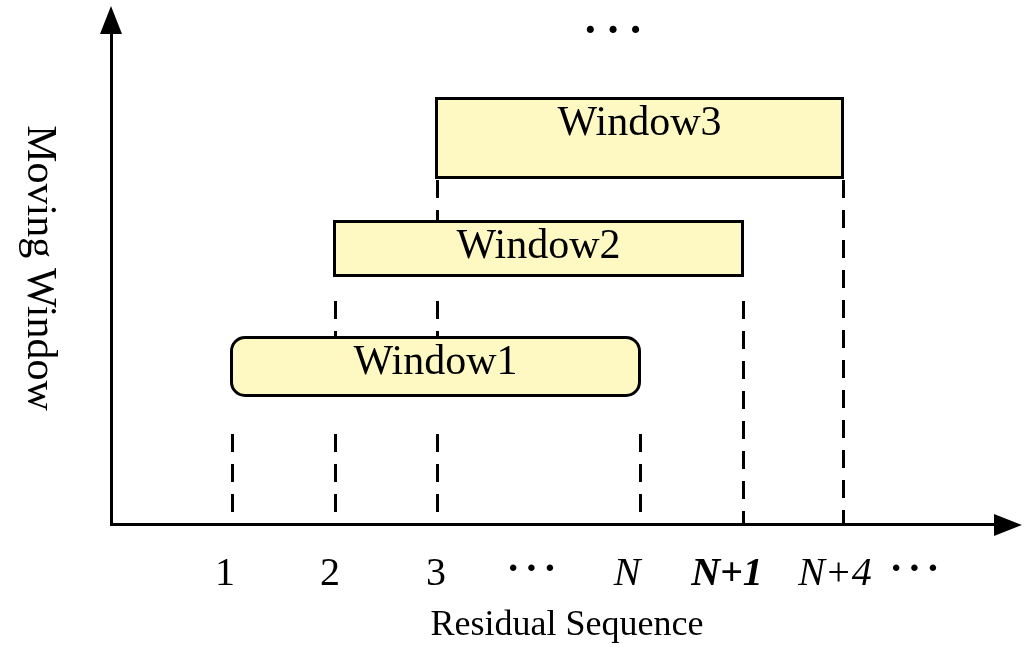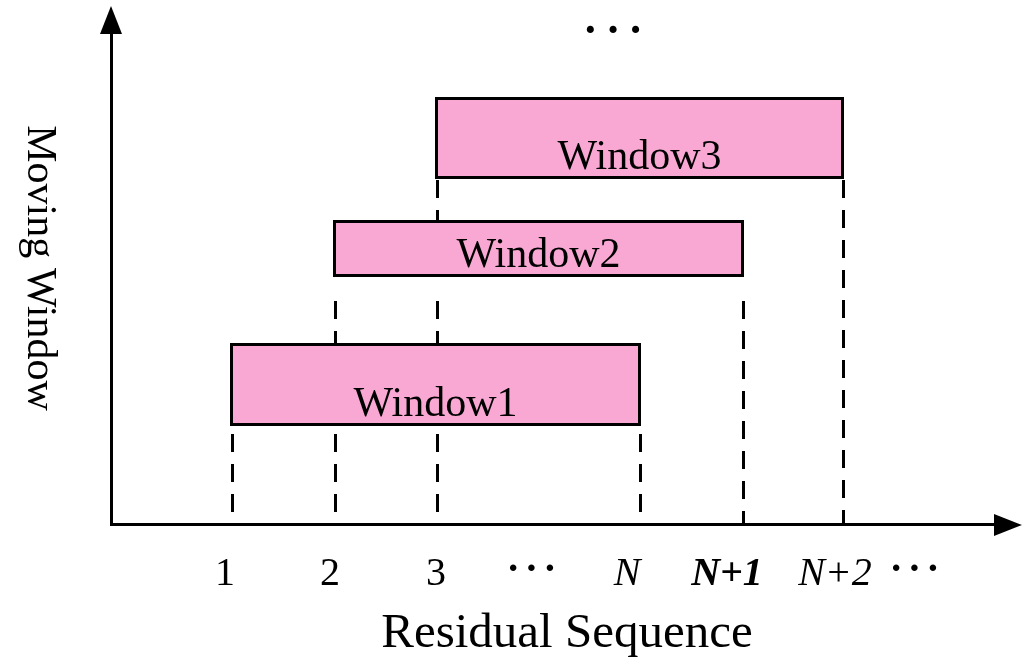--- a/index.html
+++ b/index.html
@@ -12,28 +12,28 @@
   .y-line{left:110px;top:28px;width:3px;height:498px;}
   .x-line{left:110px;top:523px;width:892px;height:3px;}
   .arrow-up{position:absolute;left:100px;top:6px;width:0;height:0;
     border-left:11px solid transparent;border-right:11px solid transparent;border-bottom:28px solid #000;}
   .arrow-right{position:absolute;left:994px;top:514px;width:0;height:0;
     border-top:11px solid transparent;border-bottom:11px solid transparent;border-left:28px solid #000;}
   
   .vdash{position:absolute;width:3px;
     background:repeating-linear-gradient(to bottom,#000 0 18px,transparent 18px 30px);}
   
-  .wbox{position:absolute;border:3px solid #000;background:#f9a8d4;box-sizing:border-box;
-    display:flex;align-items:flex-end;justify-content:center;}
+  .wbox{position:absolute;border:3px solid #000;background:#fef9c3;box-sizing:border-box;
+    display:flex;align-items:flex-start;justify-content:center;}
   .wbox span{font-size:42px;line-height:1;}
   
   .ytitle{position:absolute;left:42px;top:268px;transform:translate(-50%,-50%) rotate(90deg);
     font-size:42px;white-space:nowrap;}
   .xtitle{position:absolute;left:567px;top:602px;transform:translateX(-50%);
-    font-size:49px;white-space:nowrap;}
+    font-size:36px;white-space:nowrap;}
   .tick{position:absolute;top:552px;transform:translateX(-50%);font-size:40px;line-height:1;white-space:nowrap;}
   .tick.math{font-style:italic;}
   .tick.dots{font-weight:bold;letter-spacing:5px;top:548px;}
   .top-dots{position:absolute;left:617px;top:30px;transform:translate(-50%,-50%);
     font-size:44px;font-weight:bold;letter-spacing:8px;line-height:1;white-space:nowrap;}
 </style>
 </head>
 <body>
 
 <div class="figure">
@@ -46,37 +46,37 @@
   <div class="vdash" style="left:230.5px;top:434px;height:90px;"></div>
   <div class="vdash" style="left:333.5px;top:301px;height:51px;"></div>
   <div class="vdash" style="left:333.5px;top:434px;height:90px;"></div>
   <div class="vdash" style="left:435.5px;top:180px;height:40px;"></div>
   <div class="vdash" style="left:435.5px;top:301px;height:51px;"></div>
   <div class="vdash" style="left:435.5px;top:434px;height:90px;"></div>
   <div class="vdash" style="left:638.5px;top:434px;height:90px;"></div>
   <div class="vdash" style="left:741.5px;top:301px;height:223px;"></div>
   <div class="vdash" style="left:841.5px;top:180px;height:344px;"></div>
 
-  <div class="wbox" style="left:230px;top:343px;width:411px;height:83px;">
+  <div class="wbox" style="left:230px;top:336px;width:411px;height:61px;border-radius:15px;">
     <span>Window1</span>
   </div>
   <div class="wbox" style="left:333px;top:220px;width:411px;height:57px;">
     <span>Window2</span>
   </div>
   <div class="wbox" style="left:435px;top:97px;width:409px;height:82px;">
     <span>Window3</span>
   </div>
 
   <div class="top-dots">···</div>
 
   <div class="tick" style="left:225px;">1</div>
   <div class="tick" style="left:330px;">2</div>
   <div class="tick" style="left:436px;">3</div>
   <div class="tick dots" style="left:534px;">···</div>
   <div class="tick math" style="left:627px;">N</div>
   <div class="tick math" style="left:727px;font-weight:bold;">N+1</div>
-  <div class="tick math" style="left:835px;">N+2</div>
+  <div class="tick math" style="left:835px;">N+4</div>
   <div class="tick dots" style="left:917px;">···</div>
 
   <div class="ytitle">Moving Window</div>
   <div class="xtitle">Residual Sequence</div>
 
 </div>
 
 </body></html>

